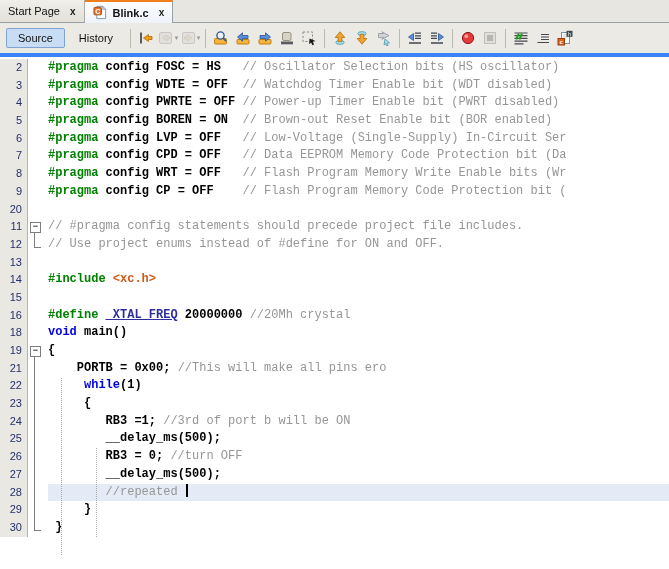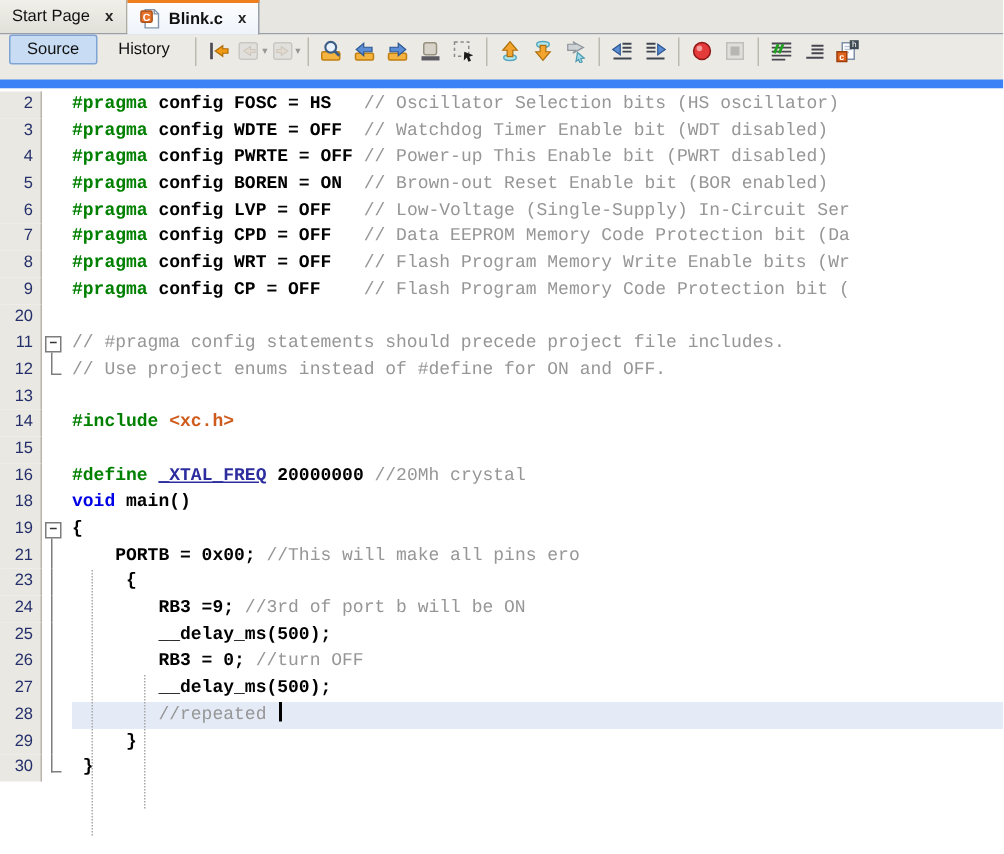--- a/index.html
+++ b/index.html
@@ -14,22 +14,22 @@
   .tab.active{background:linear-gradient(#fdfdfe,#eef3fa);
        border-top:2px solid var(--accent,#ee7f1c);
        border-right:1px solid #9aa0aa;margin-bottom:-1px;}
   .tlabel{white-space:nowrap;}
   .tab.active .tlabel{font-weight:bold;}
   .tclose{font-weight:bold;font-size:10px;color:#222;margin-left:5px;cursor:default;}
   .ticon{display:inline-flex;width:15px;height:15px;}
   .tabfill{flex:1;}
 
   
-  .toolbar{height:30px;background:#eceae5;border-bottom:6px solid #3b82f6;
-           display:flex;align-items:flex-start;padding:0 5px;font-size:11px;}
+  .toolbar{height:30px;background:#eceae5;border-bottom:4px solid #3b82f6;
+           display:flex;align-items:center;padding:0 5px;font-size:11px;}
   .vbtn{font-family:"Liberation Sans",sans-serif;font-size:11px;color:#111;
         border:1px solid transparent;background:transparent;padding:3px 11px;margin:0 1px;}
   .vbtn.selected{background:#c8dcf4;border:1px solid #7fa3d3;border-radius:2px;}
   .tbicons{display:flex;align-items:center;}
   .sep{width:1px;height:19px;background:#bcb9b0;margin:0 4px;}
   .tbtn{width:22px;height:22px;display:inline-flex;align-items:center;justify-content:center;}
   .tbtn svg{display:block;}
   .tbtn.disabled{opacity:.5;filter:grayscale(.65);}
   .ddcaret{font-size:7px;color:#444;margin-left:1px;}
 
@@ -221,21 +221,21 @@
           <div class="code"><span class="s-pp">#pragma</span><span class="s-code"> config FOSC = HS   </span><span class="s-com">// Oscillator Selection bits (HS oscillator)</span></div>
         </div>
         <div class="row">
           <div class="gut">3</div>
           <div class="fold"></div>
           <div class="code"><span class="s-pp">#pragma</span><span class="s-code"> config WDTE = OFF  </span><span class="s-com">// Watchdog Timer Enable bit (WDT disabled)</span></div>
         </div>
         <div class="row">
           <div class="gut">4</div>
           <div class="fold"></div>
-          <div class="code"><span class="s-pp">#pragma</span><span class="s-code"> config PWRTE = OFF </span><span class="s-com">// Power-up This Enable bit (PWRT disabled)</span></div>
+          <div class="code"><span class="s-pp">#pragma</span><span class="s-code"> config PWRTE = OFF </span><span class="s-com">// Power-up Timer Enable bit (PWRT disabled)</span></div>
         </div>
         <div class="row">
           <div class="gut">5</div>
           <div class="fold"></div>
           <div class="code"><span class="s-pp">#pragma</span><span class="s-code"> config BOREN = ON  </span><span class="s-com">// Brown-out Reset Enable bit (BOR enabled)</span></div>
         </div>
         <div class="row">
           <div class="gut">6</div>
           <div class="fold"></div>
           <div class="code"><span class="s-pp">#pragma</span><span class="s-code"> config LVP = OFF   </span><span class="s-com">// Low-Voltage (Single-Supply) In-Circuit Ser</span></div>
@@ -309,32 +309,39 @@
           <div class="code"><span class="s-code">{</span></div>
         </div>
         <div class="row">
           <div class="gut">21</div>
           <div class="fold">
             <span class="fmid"></span>
           </div>
           <div class="code"><span class="s-code">    PORTB = 0x00; </span><span class="s-com">//This will make all pins ero</span></div>
         </div>
         <div class="row">
+          <div class="gut">22</div>
+          <div class="fold">
+            <span class="fmid"></span>
+          </div>
+          <div class="code"><span class="s-code">     </span><span class="s-kw">while</span><span class="s-code">(1)</span></div>
+        </div>
+        <div class="row">
           <div class="gut">23</div>
           <div class="fold">
             <span class="fmid"></span>
           </div>
           <div class="code"><span class="s-code">     {</span></div>
         </div>
         <div class="row">
           <div class="gut">24</div>
           <div class="fold">
             <span class="fmid"></span>
           </div>
-          <div class="code"><span class="s-code">        RB3 =9; </span><span class="s-com">//3rd of port b will be ON</span></div>
+          <div class="code"><span class="s-code">        RB3 =1; </span><span class="s-com">//3rd of port b will be ON</span></div>
         </div>
         <div class="row">
           <div class="gut">25</div>
           <div class="fold">
             <span class="fmid"></span>
           </div>
           <div class="code"><span class="s-code">        </span><span class="s-mac2">__delay_ms</span><span class="s-code">(500);</span></div>
         </div>
         <div class="row">
           <div class="gut">26</div>

